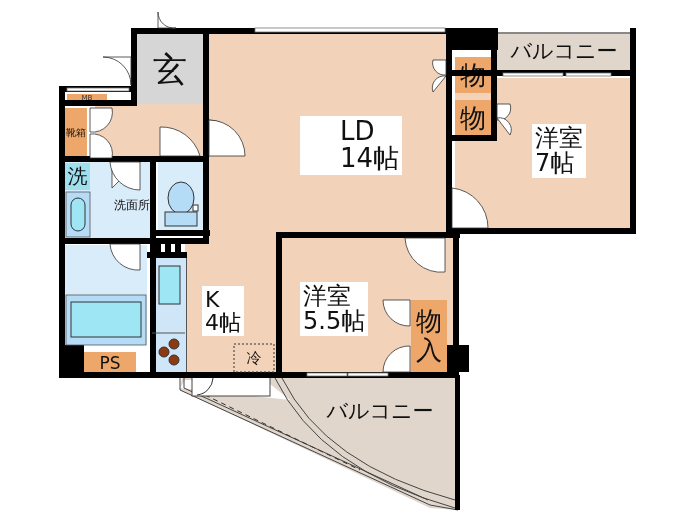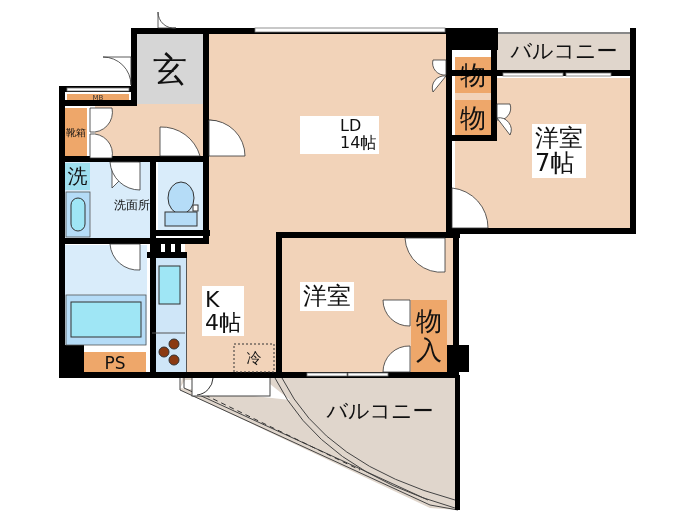--- a/index.html
+++ b/index.html
@@ -40,27 +40,27 @@
 <div class="tag" style="left:455px;top:100px;width:36px;height:36px;background:#eea76a;font-size:26px;">
     <span>物</span>
   </div>
 <div class="tag" style="left:411px;top:300px;width:36px;height:72px;background:#eea76a;font-size:26px;flex-direction:column;line-height:1.1;">
   <span>物</span>
   <span>入</span>
 </div>
 <div class="tag" style="left:65px;top:108px;width:22px;height:50px;background:#eea76a;font-size:10px;align-items:center;">
     <span>靴箱</span>
   </div>
-<div class="tag" style="left:67px;top:94px;width:62px;height:7px;background:#eea76a;font-size:7px;color:#333;">
+<div class="tag" style="left:67px;top:94px;width:40px;height:7px;background:#eea76a;font-size:7px;color:#333;">
     <span>MB</span>
   </div>
 <div class="tag" style="left:65px;top:163px;width:25px;height:27px;background:#9fe0ef;font-size:20px;">
     <span>洗</span>
   </div>
-<div class="tag" style="left:84px;top:352px;width:62px;height:21px;background:#eea76a;font-size:17px;">
+<div class="tag" style="left:84px;top:352px;width:52px;height:21px;background:#eea76a;font-size:17px;">
     <span>PS</span>
   </div>
 
 <svg width="700" height="525">
 
   <polygon points="182,378 458,378 458,510 430,508 180,390" fill="#e0d6cc"></polygon>
   <polygon points="185,380 265,380 290,400 180,388" fill="#fff"></polygon>
   <polyline points="180,378 180,390 430,505 458,510 458,378" fill="none" stroke="#444" stroke-width="1"></polyline>
   <polyline points="184,378 184,388 428,500" fill="none" stroke="#444" stroke-width="1"></polyline>
   <path d="M275,378 Q320,470 455,508" fill="none" stroke="#444" stroke-width="1"></path>
@@ -146,32 +146,33 @@
   <circle cx="164" cy="352" r="5" fill="#8b3a12" stroke="#333"></circle>
   <circle cx="174" cy="360" r="5" fill="#8b3a12" stroke="#333"></circle>
 
   <rect x="234" y="344" width="40" height="28" fill="#f2d3b9" stroke="#333" stroke-dasharray="2,2"></rect>
 </svg>
 
 <div class="tag" style="left:140px;top:40px;width:60px;height:60px;font-size:34px;">
     <span>玄</span>
   </div>
 
-<div class="lbl" style="left:300px;top:116px;font-size:16px;padding-left:40px;">
+<div class="lbl" style="left:300px;top:116px;font-size:26px;padding-left:40px;">
   <div>LD</div>
   <div>14帖</div>
 </div>
 
 <div class="lbl" style="left:532px;top:124px;font-size:24px;">
   <div>洋室</div>
   <div>7帖</div>
 </div>
 
 <div class="lbl" style="left:300px;top:282px;font-size:24px;">
   <div>洋室</div>
+  <div>5.5帖</div>
 </div>
 
 <div class="lbl" style="left:202px;top:286px;font-size:22px;">
   <div>K</div>
   <div>4帖</div>
 </div>
 
 <div class="tag" style="left:100px;top:196px;width:50px;height:18px;font-size:12px;justify-content:flex-end;">
     <span>洗面所</span>
   </div>

